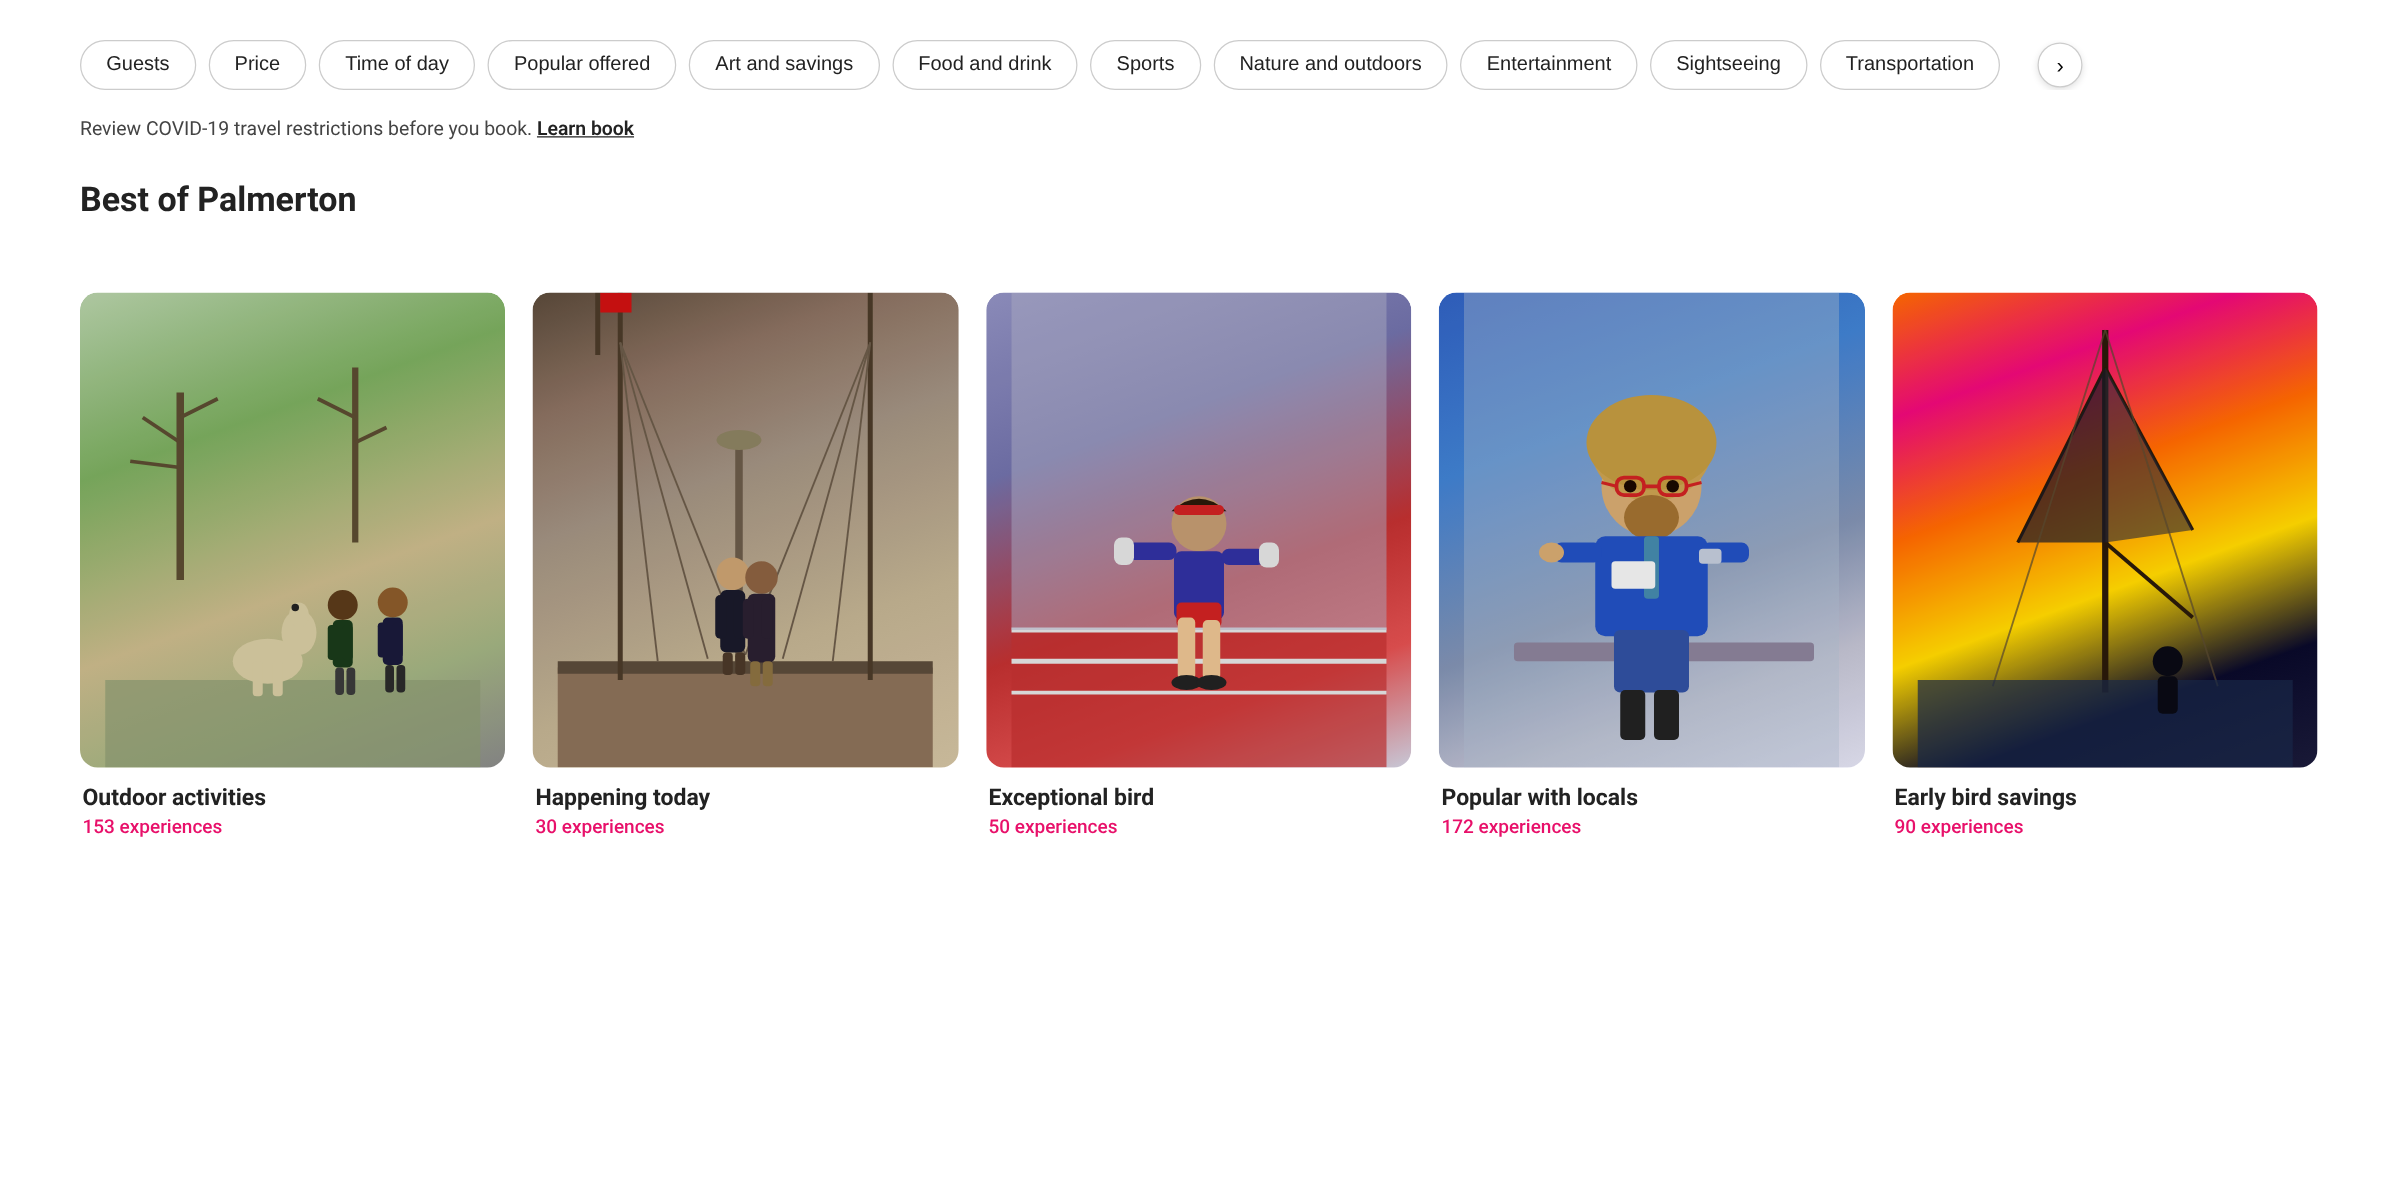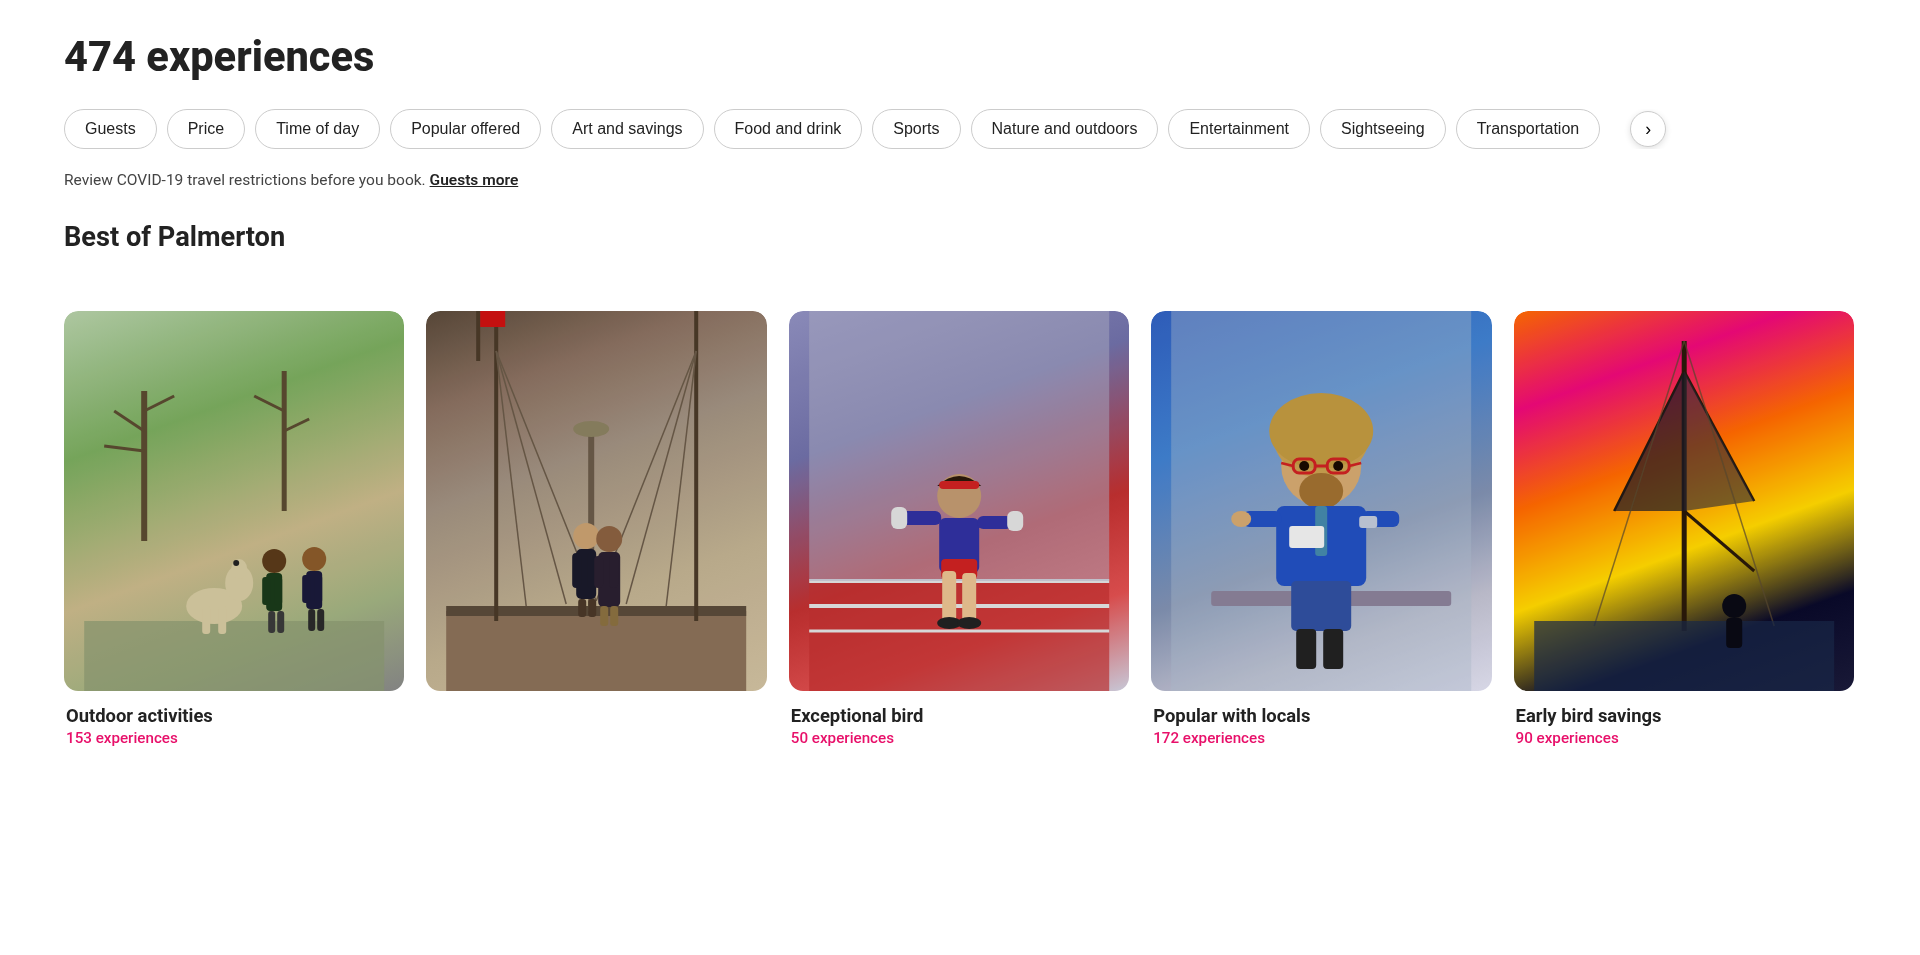--- a/index.html
+++ b/index.html
@@ -70,21 +70,20 @@
 
     .card-bottom { padding: 14px 2px 4px 2px; }
     .card-label { font-size: 1.15rem; font-weight: 700; color: #222; }
     .card-sub { font-size: 0.95rem; font-weight: 500; color: #e8106a; margin-top: 3px; }
   </style>
 </head>
 <body>
 
 <div class="page-wrapper">
 
-  <h1 class="page-title">474 experiences</h1>
 
   <div class="filter-bar">
 
     <div id="filter-pills-container" style="display: flex; gap: 10px; align-items: center; flex-wrap: nowrap; overflow: hidden;">
         <button class="filter-pill">Guests</button>
         <button class="filter-pill">Price</button>
         <button class="filter-pill">Time of day</button>
         <button class="filter-pill">Popular offered</button>
         <button class="filter-pill">Art and savings</button>
         <button class="filter-pill">Food and drink</button>
@@ -92,21 +91,21 @@
         <button class="filter-pill">Nature and outdoors</button>
         <button class="filter-pill">Entertainment</button>
         <button class="filter-pill">Sightseeing</button>
         <button class="filter-pill">Transportation</button>
       </div>
     <button class="filter-scroll-btn">›</button>
   </div>
 
   <p class="covid-notice">
     <span>Review COVID-19 travel restrictions before you book.</span>
-    <a>Guests more</a>
+    <a>Learn book</a>
   </p>
 
   <h2 class="section-title">Best of Palmerton</h2>
 
   <div class="cards-row" id="cards-row">
 
   <div class="card">
       <div class="card-img-bg outdoor">
 
       <svg viewBox="0 0 300 380" width="100%" height="100%" xmlns="http://www.w3.org/2000/svg" style="position:absolute;inset:0;">
@@ -181,20 +180,24 @@
         <rect x="152" y="241" width="22" height="55" rx="5" fill="#2a2030"></rect>
         <rect x="148" y="245" width="9" height="32" rx="4" fill="#2a2030"></rect>
         <rect x="163" y="245" width="9" height="32" rx="4" fill="#2a2030"></rect>
         <rect x="154" y="295" width="8" height="20" rx="3" fill="#8a7040"></rect>
         <rect x="164" y="295" width="8" height="20" rx="3" fill="#8a7040"></rect>
 
         <rect x="30" y="0" width="4" height="50" fill="#4a3a28"></rect>
         <rect x="34" y="0" width="25" height="16" fill="#cc1111"></rect>
       </svg>
       </div>
+      <div class="card-bottom">
+        <div class="card-label">Happening today</div>
+        <div class="card-sub">30 experiences</div>
+      </div>
     </div>
       <div class="card">
       <div class="card-img-bg exceptional">
 
       <svg viewBox="0 0 300 380" width="100%" height="100%" xmlns="http://www.w3.org/2000/svg" style="position:absolute;inset:0;">
 
         <rect x="0" y="270" width="300" height="110" fill="#c03030" opacity="0.7"></rect>
         <line x1="0" y1="270" x2="300" y2="270" stroke="#e0e0e0" stroke-width="4"></line>
         <line x1="0" y1="295" x2="300" y2="295" stroke="#e0e0e0" stroke-width="4"></line>
         <line x1="0" y1="320" x2="300" y2="320" stroke="#e0e0e0" stroke-width="3"></line>

